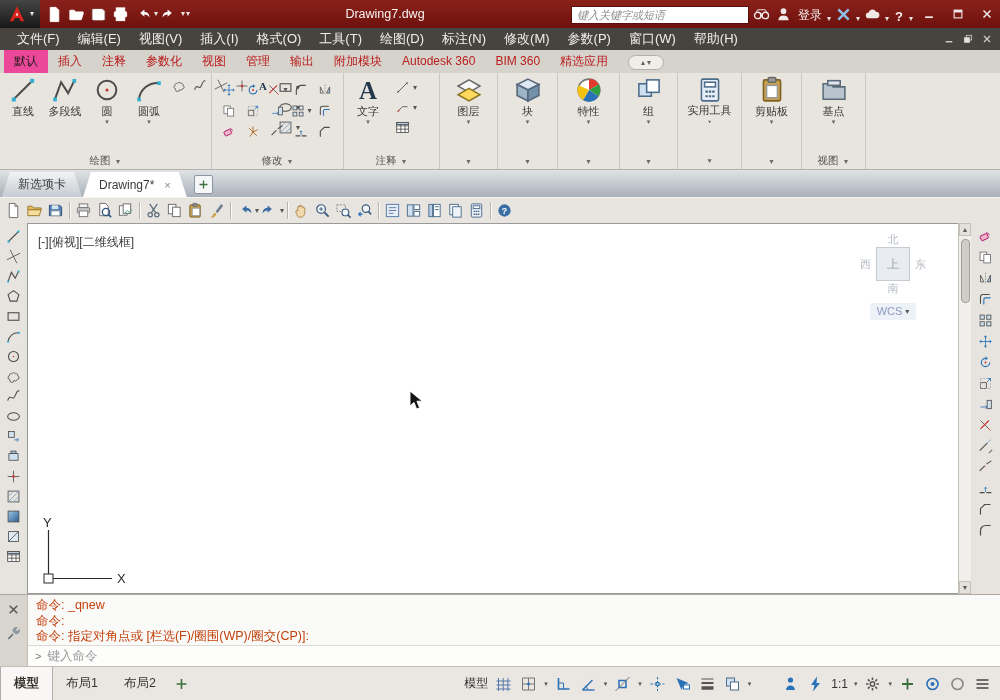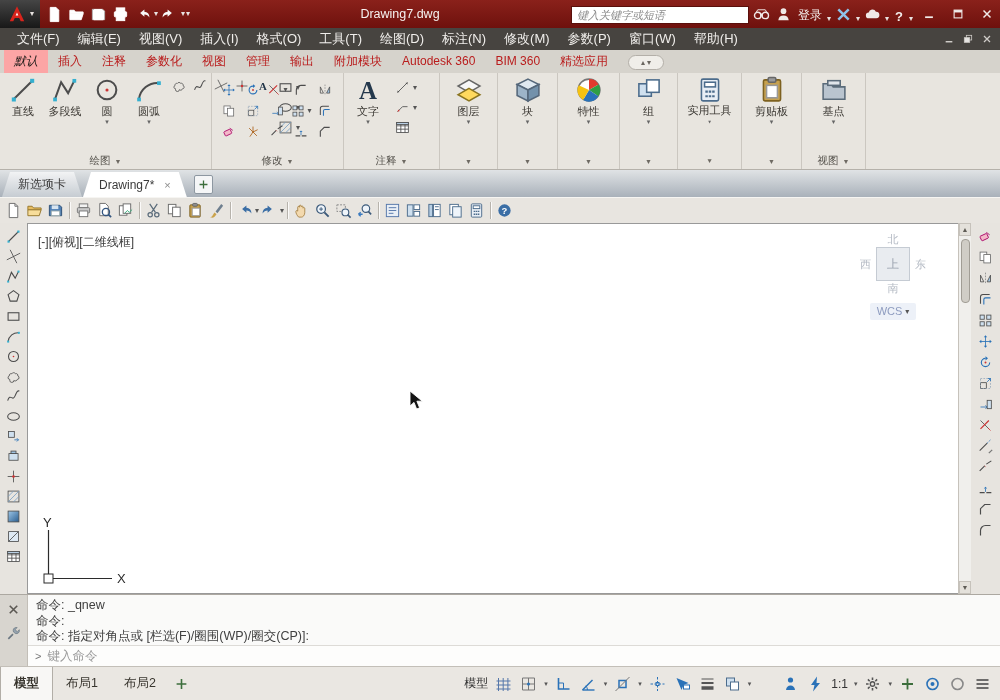--- a/index.html
+++ b/index.html
@@ -9,39 +9,39 @@
 svg{display:block;width:100%;height:100%;}
 .tbi{display:inline-block;width:21px;height:21px;padding:2px;flex:none;}
 .ddrop{font-size:8px;color:#555;line-height:10px;}
 .ddrop.light{color:#e8e2e0;}
 
 .titlebar{height:28px;flex:none;background:linear-gradient(#8a211b,#6e110d);display:flex;align-items:center;position:relative;color:#f3eeec;}
 .logo{width:40px;height:28px;background:linear-gradient(#454545,#181818);display:flex;align-items:center;justify-content:center;gap:2px;flex:none;}
 .logo .tbi{width:22px;height:22px;padding:1px;}
 .qat{display:flex;align-items:center;margin-left:4px;gap:1px;}
 .qat .tbi{filter:grayscale(1) brightness(2.4);}
-.wtitle{position:absolute;left:300px;width:200px;text-align:center;font-size:12.5px;color:#f6f2f0;}
+.wtitle{position:absolute;left:285px;width:200px;text-align:center;font-size:12.5px;color:#f6f2f0;}
 .trght{margin-left:auto;display:flex;align-items:flex-end;gap:3px;}
 .tsearch{width:178px;height:18px;border:1px solid #5a0f0b;background:#fff;font:inherit;font-size:11px;padding:0 5px;color:#333;}
 .tsearch::placeholder{font-style:italic;color:#8b8b8b;}
 .trght .tbi{width:19px;height:19px;padding:1px;}
 .login{font-size:12px;color:#f3eeec;margin:0 2px;}
 .helpq{font-weight:bold;font-size:13px;color:#f3eeec;padding:0 3px;}
 .winbtn{width:26px;height:20px;display:flex;align-items:center;justify-content:center;color:#f0ebe9;}
 .winbtn svg{width:14px;height:14px;}
 
 .menubar{height:22px;flex:none;background:#474440;display:flex;align-items:center;padding-left:8px;}
 .mitem{padding:17px 9px;color:#f0eeeb;font-size:13px;line-height:22px;}
 .docctl{margin-left:auto;display:flex;align-items:center;padding-right:4px;color:#cfccc8;}
 .dbtn{width:19px;height:16px;display:flex;align-items:center;justify-content:center;}
 .dbtn svg{width:12px;height:12px;}
 
 .rtabs{height:23px;flex:none;background:#d6d3cc;display:flex;align-items:flex-end;padding-left:4px;}
 .rtab{padding:0 10px;line-height:23px;color:#b91c1c;font-size:12px;}
-.rtab.active{background:#fca5a5;color:#1d1b18;font-style:italic;}
+.rtab.active{background:#ec4899;color:#1d1b18;}
 .rpill{width:36px;height:15px;margin:0 0 3px 10px;background:#f0eee9;border:1px solid #b3afa8;border-radius:8px;display:flex;align-items:center;justify-content:center;color:#6a665f;font-size:8px;gap:2px;}
 
 .ribbon{height:97px;flex:none;background:#e8e5df;border-bottom:1px solid #b5b1aa;display:flex;}
 .panel{display:flex;flex-direction:column;border-right:1px solid #cbc7c0;flex:none;}
 .panel-body{flex:1;display:flex;padding:2px 3px 0;}
 .panel-body.center{justify-content:center;align-items:flex-start;}
 .panel-foot{height:16px;display:flex;align-items:center;justify-content:center;gap:4px;color:#55524c;font-size:10.5px;flex:none;}
 .pfarrow{font-size:7px;color:#6e6a63;}
 .bigbtn{display:flex;flex-direction:column;align-items:center;padding-top:1px;}
 .bicon{width:28px;height:28px;display:inline-block;}
@@ -89,21 +89,21 @@
 .vscroll{width:13px;flex:none;background:#f0efec;border-left:1px solid #c6c2bb;display:flex;flex-direction:column;align-items:center;}
 .varrow{height:13px;width:100%;display:flex;align-items:center;justify-content:center;font-size:7px;color:#5f5c56;background:#e4e1db;border:1px solid #c6c2bb;flex:none;}
 .varrow.bottom{margin-top:auto;}
 .vthumb{width:9px;height:64px;background:#d0cdc6;border:1px solid #a19d95;border-radius:4px;margin-top:3px;}
 .rstrip{width:29px;flex:none;display:flex;flex-direction:column;align-items:center;padding-top:5px;gap:4px;}
 
 .cmdwindow{height:72px;flex:none;display:flex;background:#d8d5cf;border-top:1px solid #aca8a1;}
 .cmdside{width:27px;flex:none;display:flex;flex-direction:column;align-items:center;padding-top:7px;gap:9px;color:#5b5853;}
 .cmdside .tbi{width:15px;height:15px;padding:0;}
 .cmdmain{flex:1;background:#fafaf9;border-left:1px solid #c2beb7;display:flex;flex-direction:column;}
-.cmdhist{flex:1;padding:3px 8px 0;font-size:12.5px;color:#404040;line-height:15.5px;}
+.cmdhist{flex:1;padding:3px 8px 0;font-size:12.5px;color:#c2410c;line-height:15.5px;}
 .cmdinput{height:21px;background:#fdfdfc;border-top:1px solid #dddbd7;display:flex;align-items:center;padding:0 7px;gap:6px;}
 .cprompt{color:#777;font-size:11px;}
 .cmdinput input{flex:1;border:none;outline:none;background:transparent;font:inherit;font-size:12.5px;color:#333;}
 .cmdinput input::placeholder{color:#9b9b9b;}
 
 .statusbar{height:34px;flex:none;background:#eae7e2;border-top:1px solid #c3bfb8;display:flex;align-items:center;padding-right:8px;}
 .ltabs{display:flex;align-items:stretch;height:100%;}
 .ltab{display:flex;align-items:center;padding:0 13px;color:#39362f;font-size:12.5px;}
 .ltab.active{background:#f8f7f5;border-left:1px solid #b2aea7;border-right:1px solid #b2aea7;font-weight:bold;}
 .sbi{width:19px;height:18px;display:inline-block;flex:none;}

